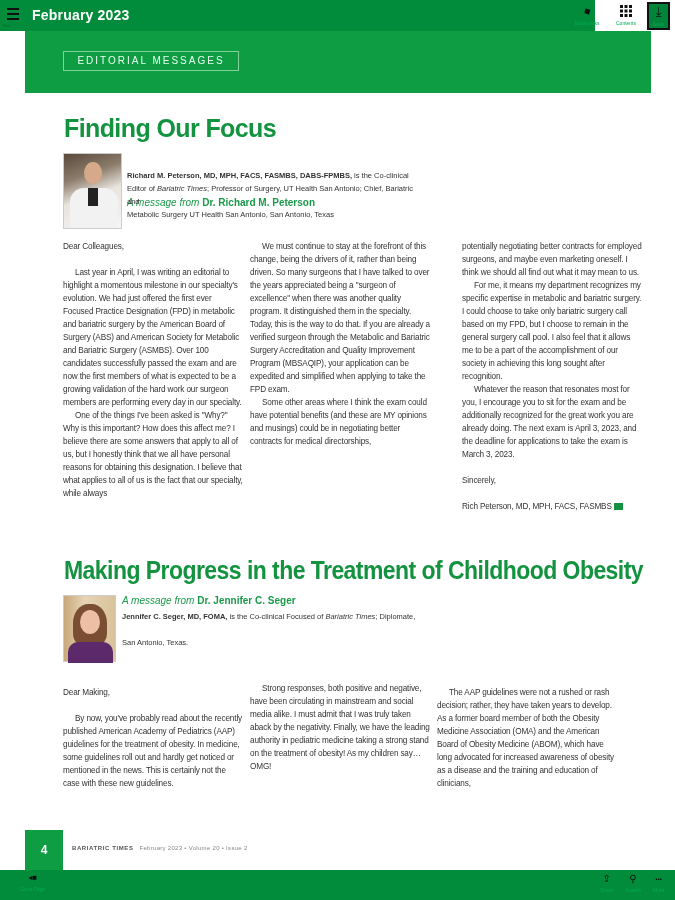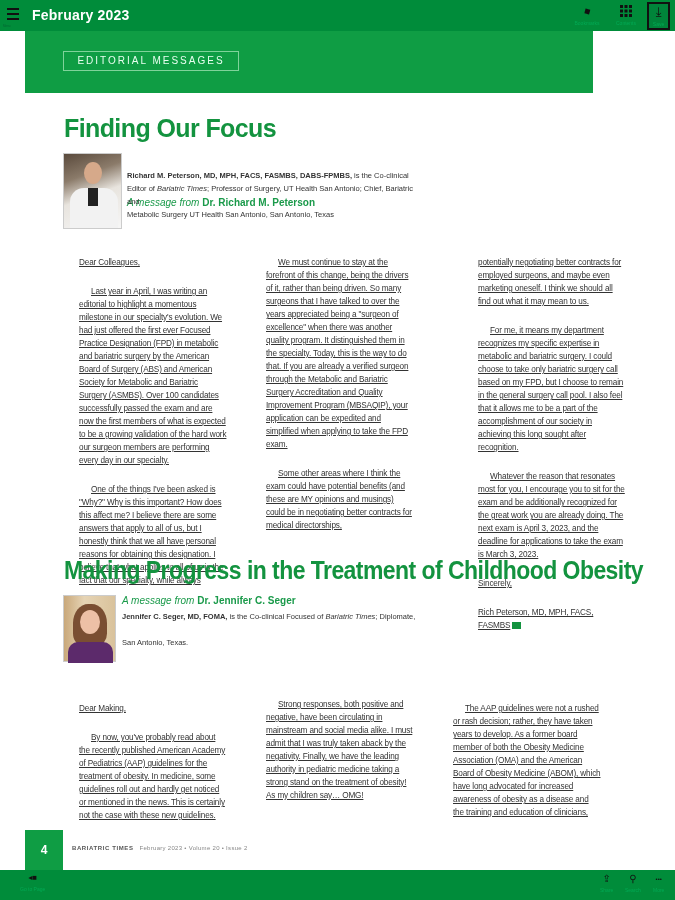--- a/index.html
+++ b/index.html
@@ -1,45 +1,45 @@
 <!DOCTYPE html>
 <html><head>
 <meta charset="utf-8">
 <style>
   * { box-sizing: border-box; margin: 0; padding: 0; }
   html, body { width: 675px; height: 900px; overflow: hidden; background: #ffffff; font-family: "Liberation Sans", sans-serif; }
-  .topbar { position: absolute; left: 0; top: 0; width: 675px; height: 31px; background: #008c3a; }
+  .topbar { position: absolute; left: 0; top: 0; width: 595px; height: 31px; background: #008c3a; }
   .menu-btn { position: absolute; left: 5px; top: 4px; width: 16px; height: 24px; }
   .menu-btn .bar { position: absolute; left: 2px; width: 12px; height: 2px; background: #111; }
   .menu-btn .lbl { position: absolute; left: -2px; top: 20px; font-size: 3px; color: #063; }
   .app-title { position: absolute; left: 32px; top: 7px; font-size: 14px; color: #fff; font-weight: bold; letter-spacing: 0.2px; }
   .top-action { position: absolute; top: 3px; height: 26px; text-align: center; }
   .top-action .ic { display: block; margin: 2px auto 0; height: 12px; font-size: 11px; line-height: 12px; color: #111; }
   .top-action .tl { display: block; font-size: 5px; color: #0a5; margin-top: 3px; white-space: nowrap; }
   .top-action.active { border: 2px solid #111; background: #00843a; }
   .page-canvas { position: absolute; left: 25px; top: 31px; width: 626px; height: 839px; background: #fff; }
-  .banner { position: absolute; left: 25px; top: 31px; width: 568px; height: 62px; background: #0f9d44; }
+  .banner { position: absolute; left: 25px; top: 31px; width: 626px; height: 62px; background: #0f9d44; }
   .banner-box { position: absolute; left: 38px; top: 20px; width: 176px; height: 20px; border: 1px solid #7fd39a; color: #e8fff0; font-size: 10px; letter-spacing: 2px; text-align: center; line-height: 18px; }
   .headline { position: absolute; color: #13933f; font-weight: bold; font-family: "Liberation Sans Narrow", "Liberation Sans", sans-serif; letter-spacing: -0.6px; }
   .h1 { left: 64px; top: 114px; font-size: 25px; text-align: right; }
   .h2 { left: 64px; top: 556px; font-size: 25px; transform: scaleX(0.92); transform-origin: left; white-space: nowrap; }
   .photo { position: absolute; border: 1px solid #ccc; }
   .photo1 { left: 63px; top: 153px; width: 59px; height: 76px; background: linear-gradient(160deg, #5a4a3c 0%, #8b7b6a 30%, #e8e4de 55%, #f6f6f6 100%); }
   .photo1 .face { position: absolute; left: 20px; top: 8px; width: 18px; height: 22px; border-radius: 50%; background: #d6a98a; }
   .photo1 .coat { position: absolute; left: 6px; top: 34px; width: 48px; height: 40px; background: #f2f2f2; border-radius: 14px 14px 0 0; }
   .photo1 .shirt { position: absolute; left: 24px; top: 34px; width: 10px; height: 18px; background: #222; }
   .photo2 { left: 63px; top: 595px; width: 53px; height: 67px; background: linear-gradient(90deg, #c9a87a, #e6d4b5 40%, #d9c29b 100%); }
   .photo2 .hair { position: absolute; left: 9px; top: 8px; width: 34px; height: 42px; border-radius: 45% 45% 30% 30%; background: #7a4e32; }
   .photo2 .face { position: absolute; left: 16px; top: 14px; width: 20px; height: 24px; border-radius: 50%; background: #edc0a6; }
   .photo2 .top { position: absolute; left: 4px; top: 46px; width: 45px; height: 21px; background: #5c2a6b; border-radius: 10px 10px 0 0; }
   .byline { position: absolute; font-size: 10px; color: #1a9a4a; font-style: italic; }
   .byline b { font-style: normal; }
   .bio { position: absolute; font-size: 7.5px; color: #333; line-height: 13px; font-family: "Liberation Sans Narrow", "Liberation Sans", sans-serif; }
   .col { position: absolute; width: 180px; font-size: 8.2px; line-height: 13px; color: #333; font-family: "Liberation Sans Narrow", "Liberation Sans", sans-serif; letter-spacing: -0.15px; }
-  .col p { margin: 16px; text-decoration: underline; }
+  .col p { margin: 0; }
   .col p.ind { text-indent: 12px; }
   .col p.gap { margin-bottom: 13px; }
   .endmark { display: inline-block; width: 9px; height: 7px; background: #13933f; vertical-align: middle; margin-left: 2px; }
   .page-tab { position: absolute; left: 25px; top: 830px; width: 38px; height: 40px; background: #0f9d44; color: #fff; font-size: 12px; font-weight: bold; text-align: center; line-height: 40px; }
   .footer-text { position: absolute; left: 72px; top: 845px; font-size: 6px; color: #888; letter-spacing: 0.3px; }
   .footer-text b { color: #555; letter-spacing: 0.6px; }
   .bottombar { position: absolute; left: 0; top: 870px; width: 675px; height: 30px; background: #008c3a; }
   .goto { position: absolute; left: 20px; top: 3px; text-align: center; }
   .goto .ic { font-size: 8px; color: #111; line-height: 10px; }
   .goto .tl { font-size: 5px; color: #0a5; margin-top: 3px; }

